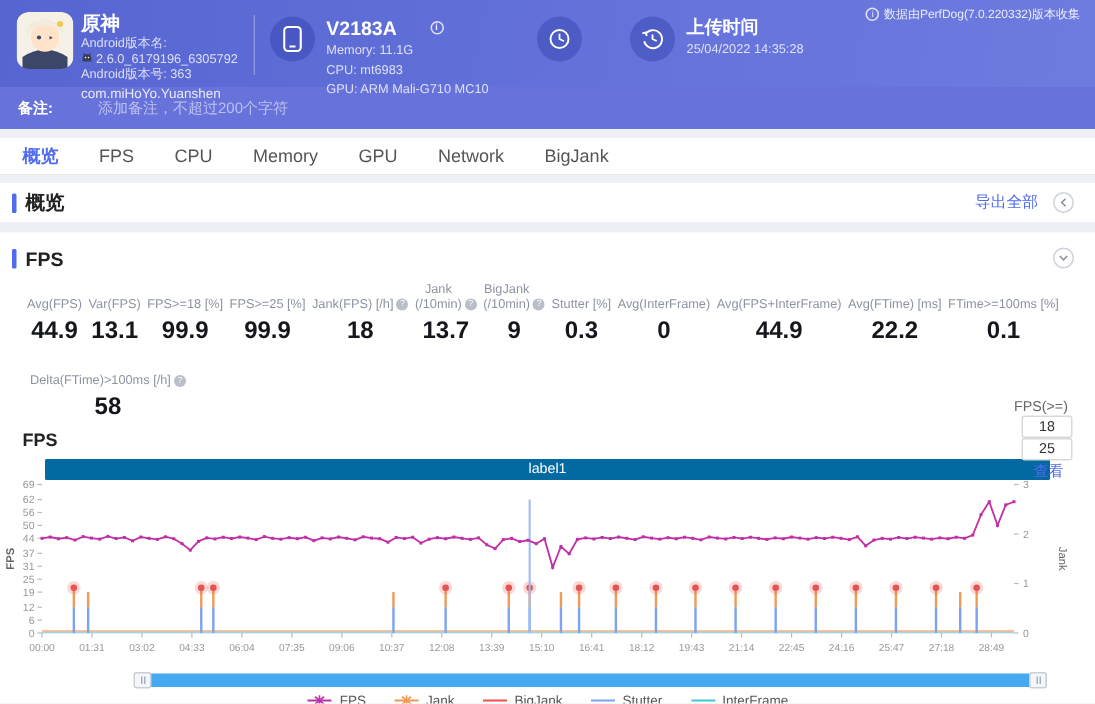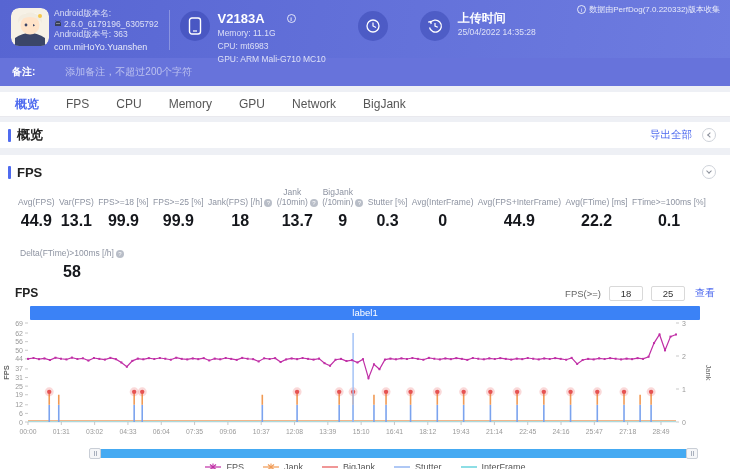--- a/index.html
+++ b/index.html
@@ -62,26 +62,26 @@
   .stat-label .lbl { display:inline-block; }
   .stat-value { font-size:16px; font-weight:bold; color:#15171c; margin-top:5px; }
   .qmark { display:inline-block; width:8px; height:8px; border-radius:50%; background:#b9bec8;
     color:#fff; font-size:6px; line-height:8px; text-align:center; margin-left:2px; vertical-align:bottom; }
   .stats-row2 { padding-left:20px; margin-top:8px; }
   .stats-row2 .stat { display:inline-block; }
 
   
   .chart-head { display:flex; align-items:center; padding:0 15px; margin-top:4px; height:16px; }
   .chart-title { font-size:12px; font-weight:bold; color:#222; }
-  .chart-controls { margin-left:auto; display:flex; align-items:center; }
+  .chart-controls { margin-left:auto; display:flex; align-items:center;flex-direction:column; }
   .th-label { font-size:9.5px; color:#666; }
   .th-input { width:34px; height:15px; border:1px solid #d9d9d9; border-radius:2px; font-size:9.5px;
     text-align:center; margin-left:8px; color:#333; font-family:"Liberation Sans",sans-serif; }
   .view-link { font-size:10px; color:#4f6bef; margin-left:10px; cursor:pointer; }
-  .band { margin:5px 30px 0 30px; height:14px; background:#3b82f6; border-radius:1px;
+  .band { margin:5px 30px 0 30px; height:14px; background:#0369a1; border-radius:1px;
     color:#fff; font-size:9.5px; text-align:center; line-height:14px; }
   .chart-svg { display:block; }
 
   
   .dz { position:relative; height:13px; margin-top:1px; }
   .dz-bar { position:absolute; left:95px; width:595px; top:2px; height:9px; background:#45aaf2; border-radius:2px; }
   .dz-handle { position:absolute; top:1px; width:12px; height:11px; background:#f5f6f8;
     border:1px solid #c9ced6; border-radius:2px; display:flex; align-items:center; justify-content:center; cursor:ew-resize; }
   .dz-grip { width:3px; height:5px; border-left:1px solid #a9b0bd; border-right:1px solid #a9b0bd; }
 
@@ -101,20 +101,21 @@
         <path d="M4 30 Q19 20 34 30 L34 38 L4 38 Z" fill="#3b4668"></path>
         <circle cx="19" cy="17" r="9.5" fill="#ffe3c8"></circle>
         <path d="M8 14 Q10 4 19 5 Q30 4 30 14 Q31 9 26 7 Q20 3 12 7 Q7 9 8 14 Z" fill="#fdfdfd"></path>
         <path d="M7 15 Q6 8 13 6 Q19 3 25 6 Q32 8 31 15 Q27 9 19 9 Q11 9 7 15 Z" fill="#f2ecdf"></path>
         <circle cx="15" cy="17" r="1.4" fill="#3b4668"></circle>
         <path d="M22 16 l2.2 1.2 l-2.2 1.2 Z" fill="#3b4668"></path>
         <circle cx="29" cy="8" r="2" fill="#f5c84c"></circle>
       </svg>
     </div>
     <div class="app-text">
+      <div class="app-name">原神</div>
       <div class="app-meta">Android版本名:</div>
       <div class="app-meta">
         <svg width="8" height="8" viewBox="0 0 8 8" style="margin-right:2px">
           <path d="M1 4 A3 3 0 0 1 7 4 L7 6 L1 6 Z" fill="#394056"></path>
           <line x1="2.4" y1="1.6" x2="1.6" y2="0.4" stroke="#394056" stroke-width="0.7"></line>
           <line x1="5.6" y1="1.6" x2="6.4" y2="0.4" stroke="#394056" stroke-width="0.7"></line>
           <circle cx="3" cy="3.4" r="0.5" fill="#fff"></circle>
             <circle cx="5" cy="3.4" r="0.5" fill="#fff"></circle>
         </svg>
         <span>2.6.0_6179196_6305792</span>

